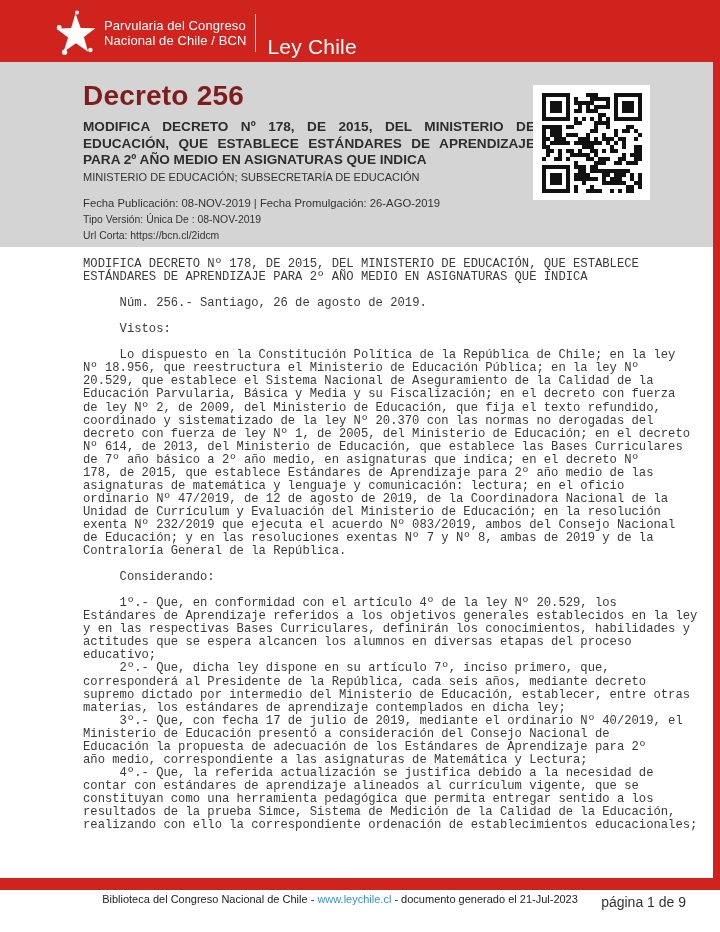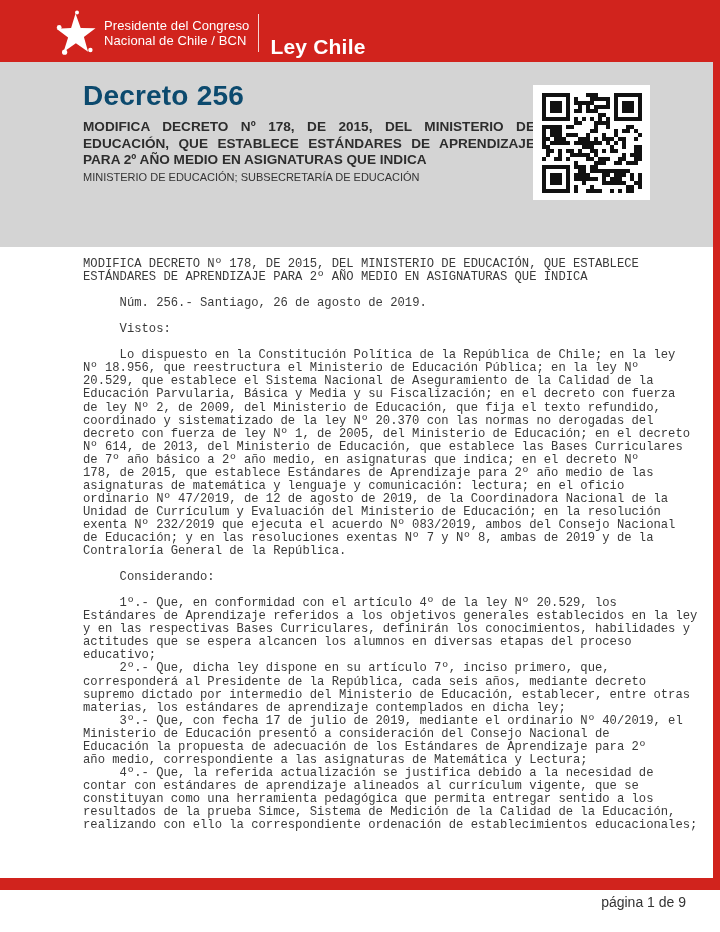--- a/index.html
+++ b/index.html
@@ -13,26 +13,26 @@
   .page{
     position:relative;width:720px;height:932px;overflow:hidden;background:#ffffff;
     font-family:"Liberation Sans", sans-serif;
   }
   
   .header-bar{position:absolute;top:0;left:0;width:720px;height:62px;background:var(--red);}
   .logo-row{position:absolute;left:56px;top:7px;display:flex;align-items:center;color:#ffffff;}
   .star-icon{width:40px;height:46px;flex:0 0 auto;margin-right:8px;}
   .org-name{font-size:13px;line-height:15.5px;font-weight:400;letter-spacing:.1px;white-space:nowrap;}
   .header-divider{width:1px;height:38px;background:rgba(255,255,255,.8);margin:0 11px 0 9px;}
-  .product-name{font-size:21px;font-weight:700;letter-spacing:.2px;white-space:nowrap;margin-top:28px;}
+  .product-name{font-size:21px;font-weight:400;letter-spacing:.2px;white-space:nowrap;margin-top:28px;}
   
   .right-strip{position:absolute;top:0;right:0;width:7px;height:890px;background:var(--red);}
   
   .hero{position:absolute;top:62px;left:0;width:713px;height:185px;background:var(--hero-gray);}
-  .doc-title{position:absolute;left:83px;top:18px;font-size:28px;font-weight:700;color:#0c4a6e;letter-spacing:.2px;}
+  .doc-title{position:absolute;left:83px;top:18px;font-size:28px;font-weight:700;color:#7f1d1d;letter-spacing:.2px;}
   .doc-subtitle{
     position:absolute;left:83px;top:57px;width:452px;
     font-size:13.6px;line-height:16.6px;font-weight:700;color:#2d2d2d;text-align:justify;
   }
   .doc-ministry{position:absolute;left:83px;top:109px;font-size:11px;font-weight:400;color:#333;}
   .doc-meta{position:absolute;left:83px;top:133px;color:#333;}
   .meta-line1{font-size:11.3px;line-height:17px;}
   .meta-line2,.meta-line3{font-size:10.4px;line-height:16px;}
   
   .qr-box{position:absolute;left:533px;top:23px;width:117px;height:115px;background:#ffffff;display:flex;align-items:center;justify-content:center;}
@@ -63,32 +63,37 @@
           <g fill="#ffffff">
             <polygon points="21,2 26.2,16.4 41,16.8 29.4,25.6 33.6,40.2 21.4,31.8 9,40.6 13.6,26 2,17.2 16.6,16.6" transform="translate(-1.5,1.5)"></polygon>
             <circle cx="3.2" cy="17.5" r="2.4"></circle>
             <circle cx="8.6" cy="42.2" r="2.6"></circle>
             <circle cx="34.4" cy="40.0" r="2.2"></circle>
             <circle cx="21.0" cy="2.6" r="2.0"></circle>
           </g>
         </svg>
       </span>
       <span class="org-name">
-        <div>Presidente del Congreso</div>
+        <div>Parvularia del Congreso</div>
         <div>Nacional de Chile / BCN</div>
       </span>
       <span class="header-divider"></span>
       <span class="product-name">Ley Chile</span>
     </div>
   </div>
 
   <div class="hero">
     <div class="doc-title">Decreto 256</div>
     <div class="doc-subtitle">MODIFICA DECRETO Nº 178, DE 2015, DEL MINISTERIO DE EDUCACIÓN, QUE ESTABLECE ESTÁNDARES DE APRENDIZAJE PARA 2º AÑO MEDIO EN ASIGNATURAS QUE INDICA</div>
     <div class="doc-ministry">MINISTERIO DE EDUCACIÓN; SUBSECRETARÍA DE EDUCACIÓN</div>
+    <div class="doc-meta">
+      <div class="meta-line1">Fecha Publicación: 08-NOV-2019 | Fecha Promulgación: 26-AGO-2019</div>
+      <div class="meta-line2">Tipo Versión: Única De : 08-NOV-2019</div>
+      <div class="meta-line3">Url Corta: https://bcn.cl/2idcm</div>
+    </div>
     <div class="qr-box">
       <svg id="qr-svg" viewBox="0 0 25 25" shape-rendering="crispEdges">
           <rect x="0" y="0" width="1" height="1" fill="#111"></rect>
           <rect x="1" y="0" width="1" height="1" fill="#111"></rect>
           <rect x="2" y="0" width="1" height="1" fill="#111"></rect>
           <rect x="3" y="0" width="1" height="1" fill="#111"></rect>
           <rect x="4" y="0" width="1" height="1" fill="#111"></rect>
           <rect x="5" y="0" width="1" height="1" fill="#111"></rect>
           <rect x="6" y="0" width="1" height="1" fill="#111"></rect>
           <rect x="11" y="0" width="1" height="1" fill="#111"></rect>
@@ -450,16 +455,17 @@
 Educación la propuesta de adecuación de los Estándares de Aprendizaje para 2º
 año medio, correspondiente a las asignaturas de Matemática y Lectura;
      4º.- Que, la referida actualización se justifica debido a la necesidad de
 contar con estándares de aprendizaje alineados al currículum vigente, que se
 constituyan como una herramienta pedagógica que permita entregar sentido a los
 resultados de la prueba Simce, Sistema de Medición de la Calidad de la Educación,
 realizando con ello la correspondiente ordenación de establecimientos educacionales;</pre>
 
   <div class="footer-bar"></div>
   <div class="footer-row">
+    <div class="footer-center"><span>Biblioteca del Congreso Nacional de Chile - </span><a class="footer-link">www.leychile.cl</a><span> - documento generado el 21-Jul-2023</span></div>
     <div class="page-indicator">página 1 de 9</div>
   </div>
 
 </div>
 
 </body></html>

